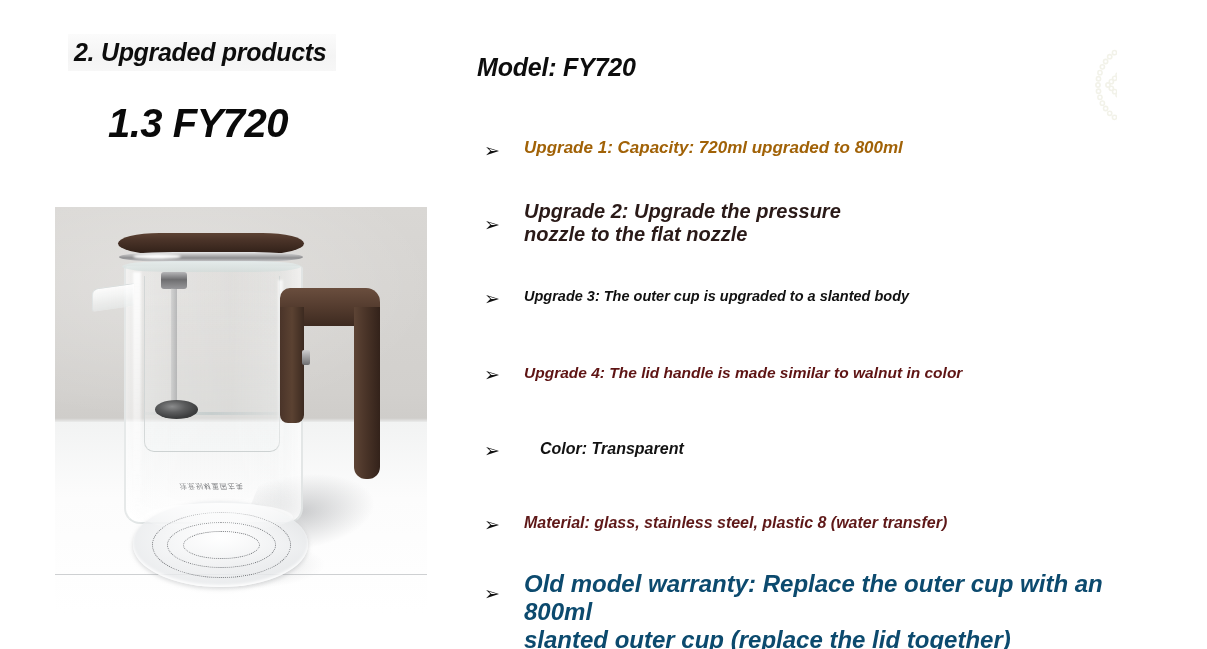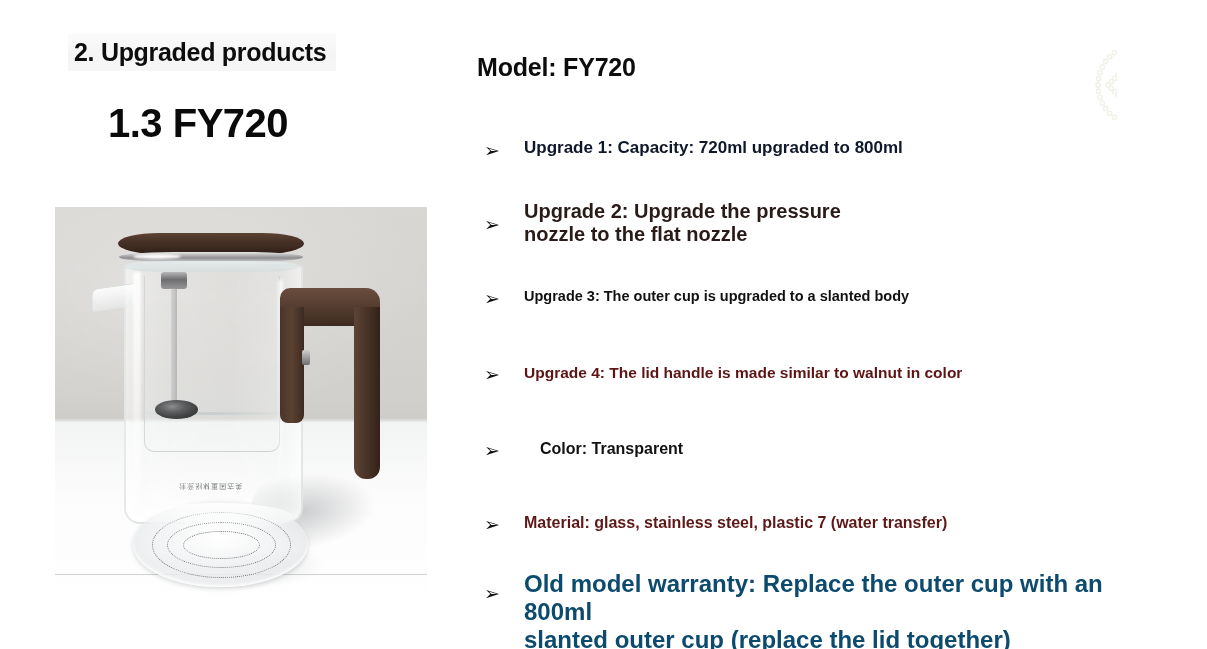--- a/index.html
+++ b/index.html
@@ -10,20 +10,21 @@
   body {
     font-family: "Liberation Sans", sans-serif;
     -webkit-font-smoothing: antialiased;
   }
   #slide {
     position: relative;
     width: 1117px;
     height: 649px;
     background: #ffffff;
     overflow: hidden;
+    font-style: italic;
   }
 
   
   .section-title {
     position: absolute;
     left: 68px;
     top: 34px;
     padding: 4px 10px 4px 6px;
     font-size: 25px;
     font-weight: bold;
@@ -300,21 +301,21 @@
     text-align: left;
   }
   .bullet-text {
     font-weight: bold;
     line-height: 1.16;
     white-space: pre-line;
   }
 
   .b1 { left: 484px; top: 138px; }
   .b1 .bullet-marker { font-size: 19px; padding-top: 3px; }
-  .b1 .bullet-text { font-size: 17px; color: #0f172a; }
+  .b1 .bullet-text { font-size: 17px; color: #a16207; }
 
   .b2 { left: 484px; top: 200px; }
   .b2 .bullet-marker { font-size: 19px; padding-top: 15px; }
   .b2 .bullet-text { font-size: 20px; color: #2a1a18; }
 
   .b3 { left: 484px; top: 288px; }
   .b3 .bullet-marker { font-size: 19px; padding-top: 1px; }
   .b3 .bullet-text { font-size: 14.5px; color: #111111; text-align: center; }
 
   .b4 { left: 484px; top: 364px; }
@@ -416,21 +417,21 @@
     <span class="bullet-text">Upgrade 4: The lid handle is made similar to walnut in color</span>
   </div>
 
   <div class="bullet-row b5">
     <span class="bullet-marker">➢</span>
     <span class="bullet-text">Color: Transparent</span>
   </div>
 
   <div class="bullet-row b6">
     <span class="bullet-marker">➢</span>
-    <span class="bullet-text">Material: glass, stainless steel, plastic 7 (water transfer)</span>
+    <span class="bullet-text">Material: glass, stainless steel, plastic 8 (water transfer)</span>
   </div>
 
   <div class="bullet-row b7">
     <span class="bullet-marker">➢</span>
     <span class="bullet-text">Old model warranty: Replace the outer cup with an 800ml
 slanted outer cup (replace the lid together)</span>
   </div>
 
   <svg class="watermark" viewBox="0 0 104 104">
     <g id="wm-dots" fill="none" stroke="#e8e8d8" stroke-width="1.6">

